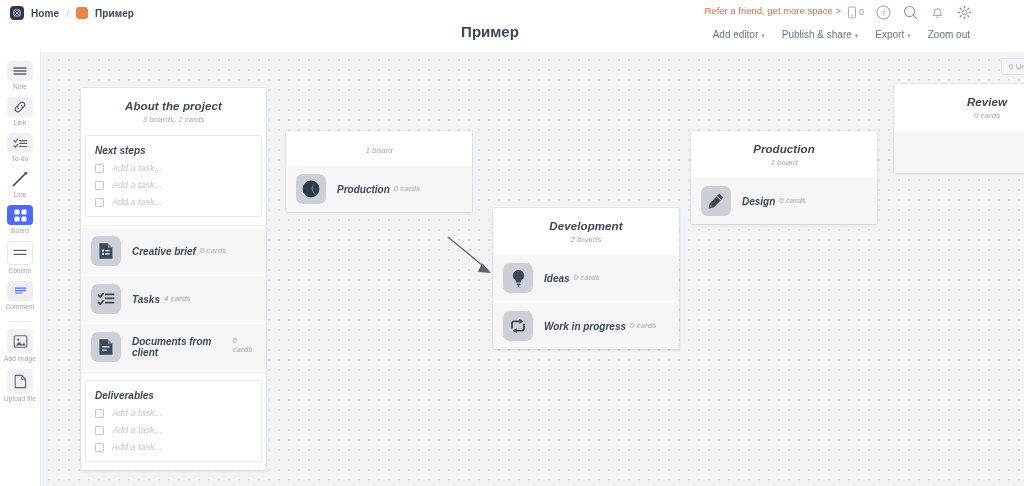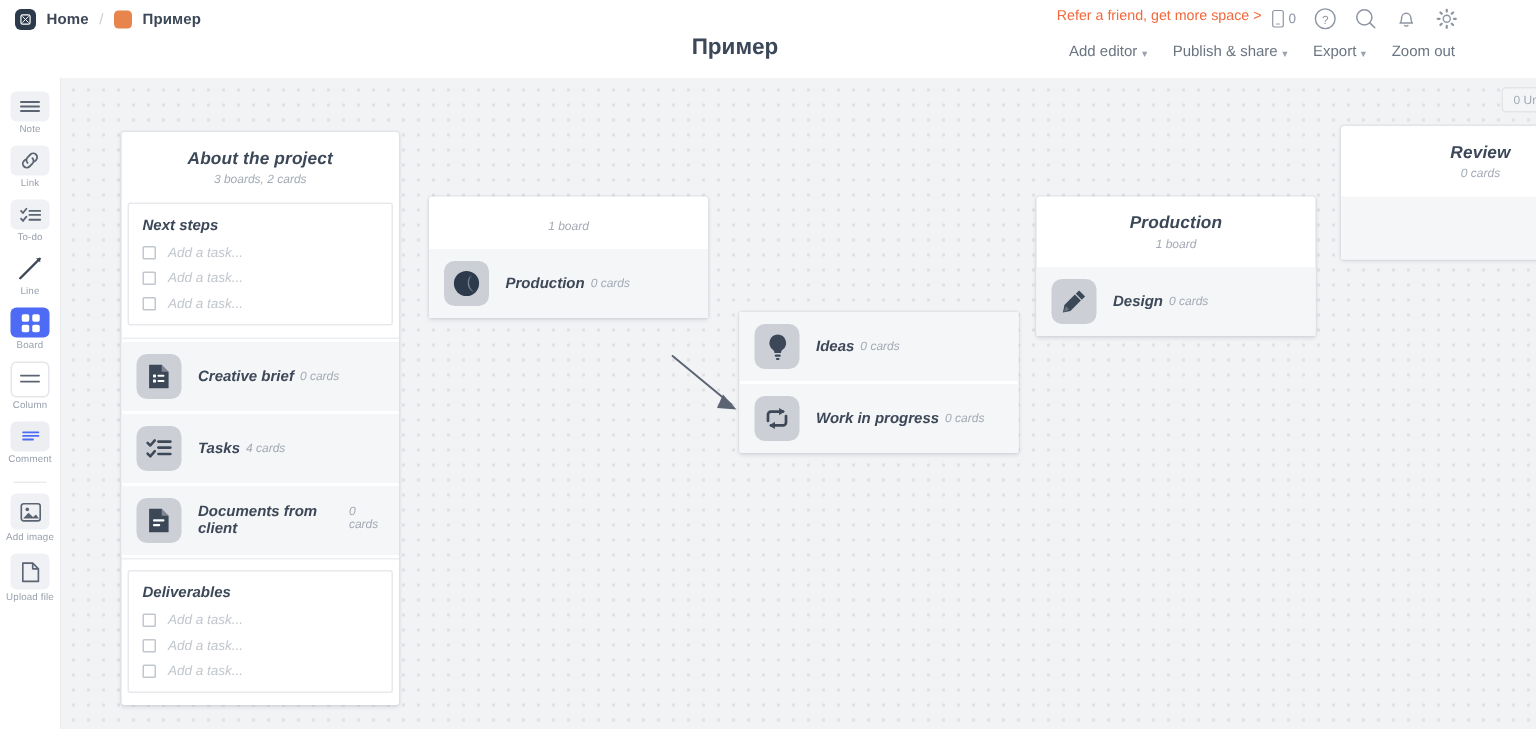--- a/index.html
+++ b/index.html
@@ -450,20 +450,24 @@
           </svg>
       </span>
       <span class="board-text">
         <span class="board-name">Production</span>
         <span class="board-count">0 cards</span>
       </span>
     </div>
   </div>
 
   <div class="group" style="left:452px; top:156px; width:186px;">
+    <div class="group-head">
+      <div class="group-title">Development</div>
+      <div class="group-sub">2 boards</div>
+    </div>
     <div class="board-row">
       <span class="board-ico">
         <svg width="15" height="19" viewBox="0 0 15 19">
             <path d="M7.5 1 a5.6 5.6 0 0 1 3.4 10 c-.9 .8 -1.2 1.4 -1.2 2.4 h-4.4 c0 -1 -.3 -1.6 -1.2 -2.4 A5.6 5.6 0 0 1 7.5 1 z" fill="#3c4858"></path>
             <rect x="5.5" y="14.4" width="4" height="1.5" rx=".7" fill="#3c4858"></rect>
             <rect x="6.3" y="16.6" width="2.4" height="1.4" rx=".7" fill="#3c4858"></rect>
           </svg>
       </span>
       <span class="board-text">
         <span class="board-name">Ideas</span>

